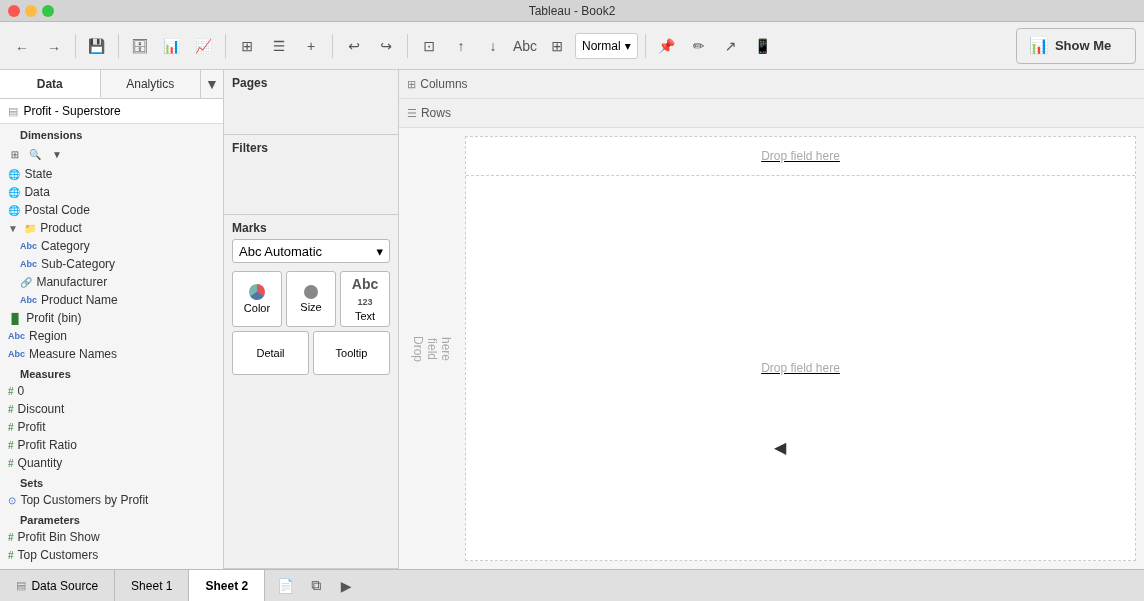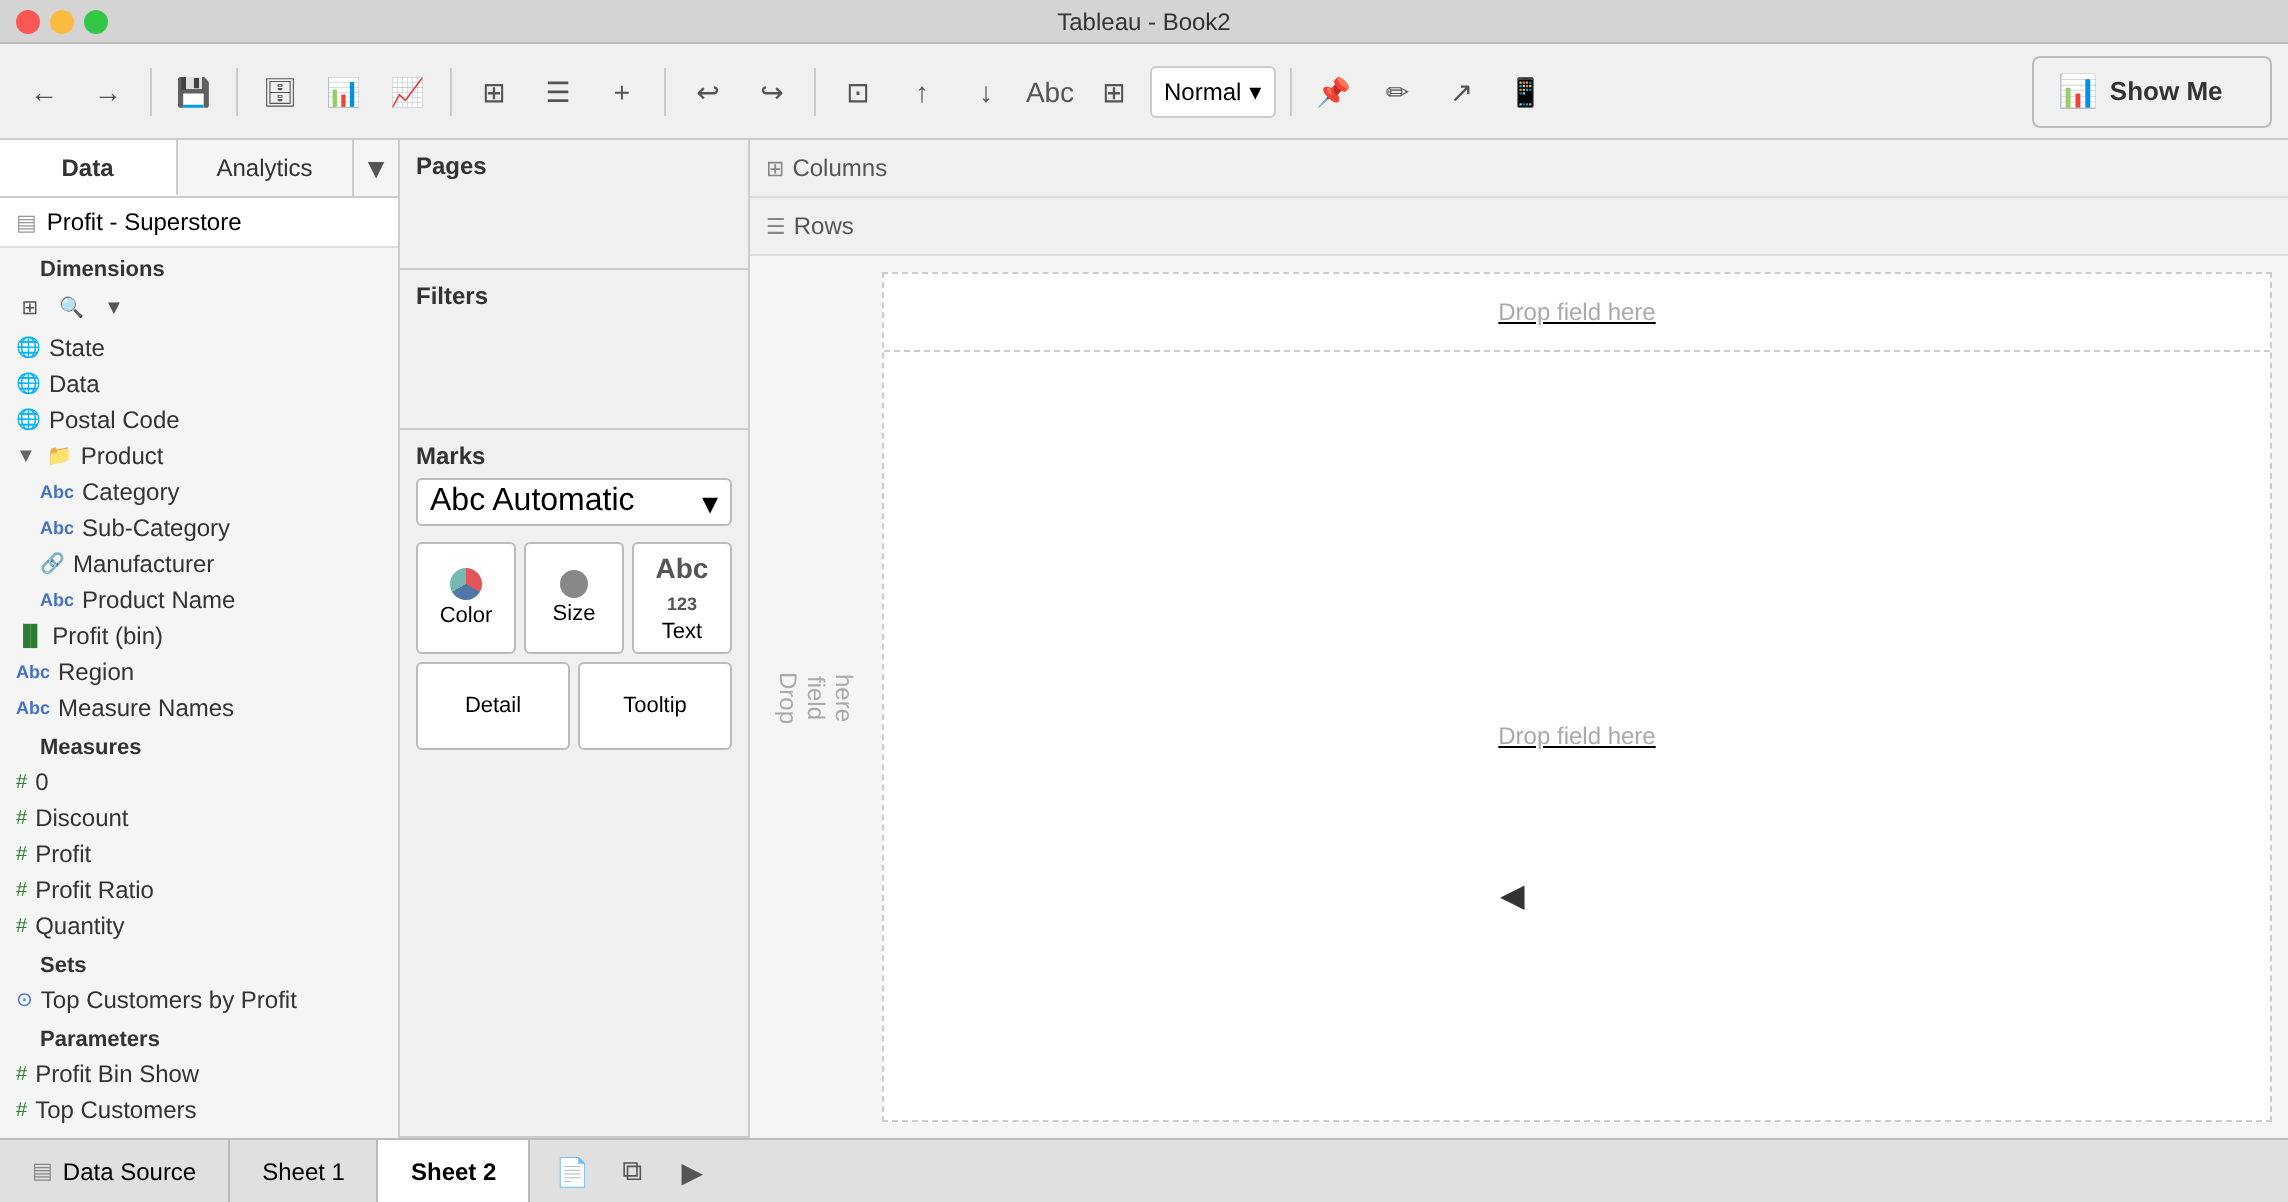--- a/index.html
+++ b/index.html
@@ -85,21 +85,21 @@
     .show-me-chart-icon { color: #4472c4; font-size: 16px; }
 
     
     .main-layout {
       display: flex;
       height: calc(601px - 22px - 48px - 32px);
     }
 
     
     .left-panel {
-      width: 200px;
+      width: 224px;
       background: #f5f5f5;
       border-right: 1px solid #ccc;
       display: flex;
       flex-direction: column;
       overflow: hidden;
     }
     .left-panel-tabs {
       display: flex;
       border-bottom: 1px solid #ccc;
     }
@@ -166,26 +166,26 @@
     .panel-section-title {
       font-weight: bold;
       font-size: 12px;
       margin-bottom: 4px;
       color: #333;
     }
     .pages-area { height: 65px; }
     .filters-area { height: 80px; }
     .marks-area { flex: 1; }
     .marks-dropdown {
-      display: flex; 
+      display: flex; align-items: center;
       border: 1px solid #bbb;
       border-radius: 3px;
       background: white;
       padding: 2px 6px;
-      font-size: 16px;
+      font-size: 13px;
       gap: 4px;
       cursor: pointer;
       height: 24px;
       margin-bottom: 8px;
       width: 100%;
       justify-content: space-between;
     }
     .marks-grid {
       display: grid;
       grid-template-columns: 1fr 1fr 1fr;

